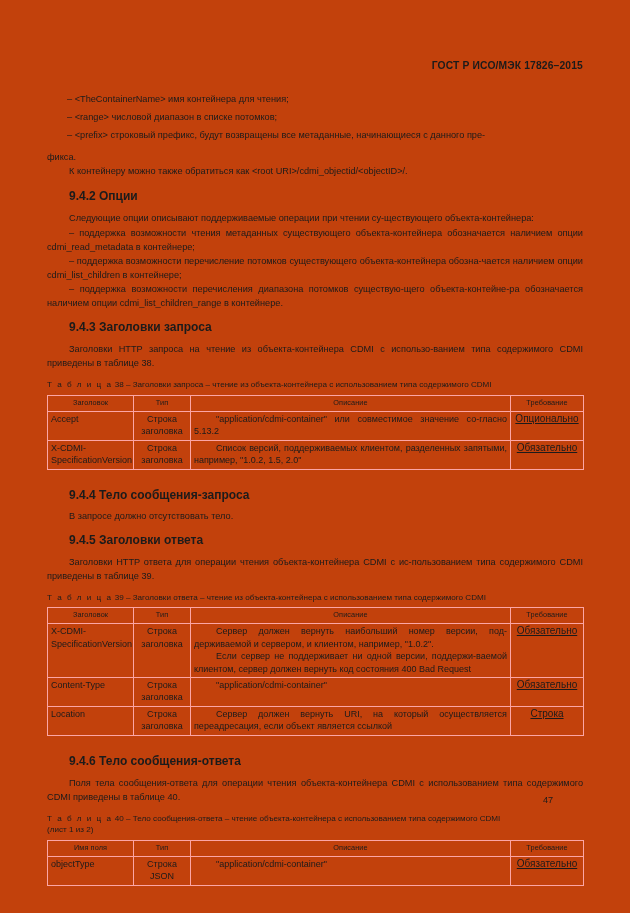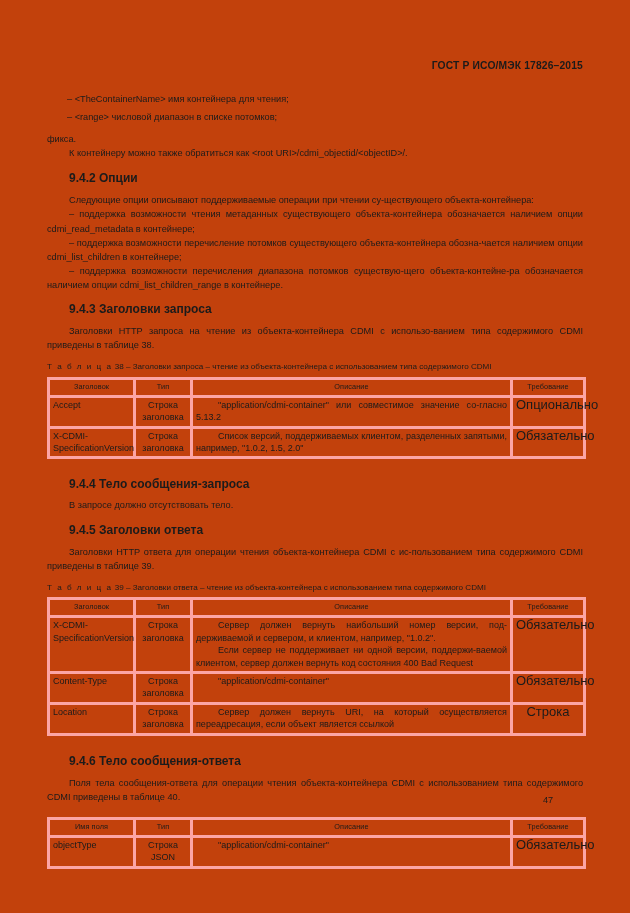--- a/index.html
+++ b/index.html
@@ -81,21 +81,21 @@
   }
 
   
   table.gost {
     border-collapse: collapse;
     width: 536px;
     table-layout: fixed;
     margin: 0;
   }
   table.gost td, table.gost th {
-    border: 3px solid #fca5a5;
+    border: 1px solid #fca5a5;
     vertical-align: top;
     padding: 1px 3px 2px 3px;
     font-weight: normal;
   }
   table.gost thead th {
     text-align: center;
     font-size: 7.3px;
     line-height: 10px;
     padding: 2px 2px 3px 2px;
     letter-spacing: 0.1px;
@@ -113,23 +113,24 @@
   }
   td.c-desc {
     font-size: 9px;
     line-height: 12.4px;
     text-align: justify;
     padding-left: 4px;
     padding-right: 4px;
   }
   td.c-desc .ind { text-indent: 22px; display: block; }
   td.c-req {
-    font-size: 13px;
+    font-size: 10px;
     line-height: 12.4px;
     text-align: center;
+    text-decoration: underline;
   }
 
   
   col.w-name { width: 86px; }
   col.w-type { width: 57px; }
   col.w-desc { width: 320px; }
   col.w-req  { width: 73px; }
 
   
   .page-number {
@@ -147,20 +148,21 @@
 <div class="page">
 
   <div class="content">
 
     <div class="doc-header">ГОСТ Р ИСО/МЭК 17826–2015</div>
 
     <div style="height:88px"></div>
 
     <p class="dash-item">– &lt;TheContainerName&gt; имя контейнера для чтения;</p>
     <p class="dash-item">– &lt;range&gt; числовой диапазон в списке потомков;</p>
+    <p class="dash-item">– &lt;prefix&gt; строковый префикс, будут возвращены все метаданные, начинающиеся с данного пре-</p>
     <p class="para noindent">фикса.</p>
 
     <p class="para">К контейнеру можно также обратиться как &lt;root URI&gt;/cdmi_objectid/&lt;objectID&gt;/.</p>
 
     <div class="sp-11"></div>
     <p class="h3">9.4.2 Опции</p>
     <div class="sp-8"></div>
     <p class="para">Следующие опции описывают поддерживаемые операции при чтении су-ществующего объекта-контейнера:</p>
     <p class="para">– поддержка возможности чтения метаданных существующего объекта-контейнера обозначается наличием опции cdmi_read_metadata в контейнере;</p>
     <p class="para">– поддержка возможности перечисление потомков существующего объекта-контейнера обозна-чается наличием опции cdmi_list_children в контейнере;</p>
@@ -271,20 +273,24 @@
         </tr>
       </tbody>
     </table>
 
     <div class="sp-18"></div>
     <p class="h3">9.4.6 Тело сообщения-ответа</p>
     <div class="sp-8"></div>
     <p class="para">Поля тела сообщения-ответа для операции чтения объекта-контейнера CDMI с использованием типа содержимого CDMI приведены в таблице 40.</p>
 
     <div class="sp-9"></div>
+    <p class="tbl-caption">
+      <span class="sp-label">Т а б л и ц а</span><span>&nbsp;</span><span>40</span><span>&nbsp;</span><span>– Тело сообщения-ответа – чтение объекта-контейнера с использованием типа содержимого CDMI</span><br>
+      <span>(лист 1 из 2)</span>
+    </p>
     <div class="sp-4"></div>
 
     <table class="gost">
       <colgroup>
         <col class="w-name">
           <col class="w-type">
           <col class="w-desc">
           <col class="w-req">
       </colgroup>
       <thead>

